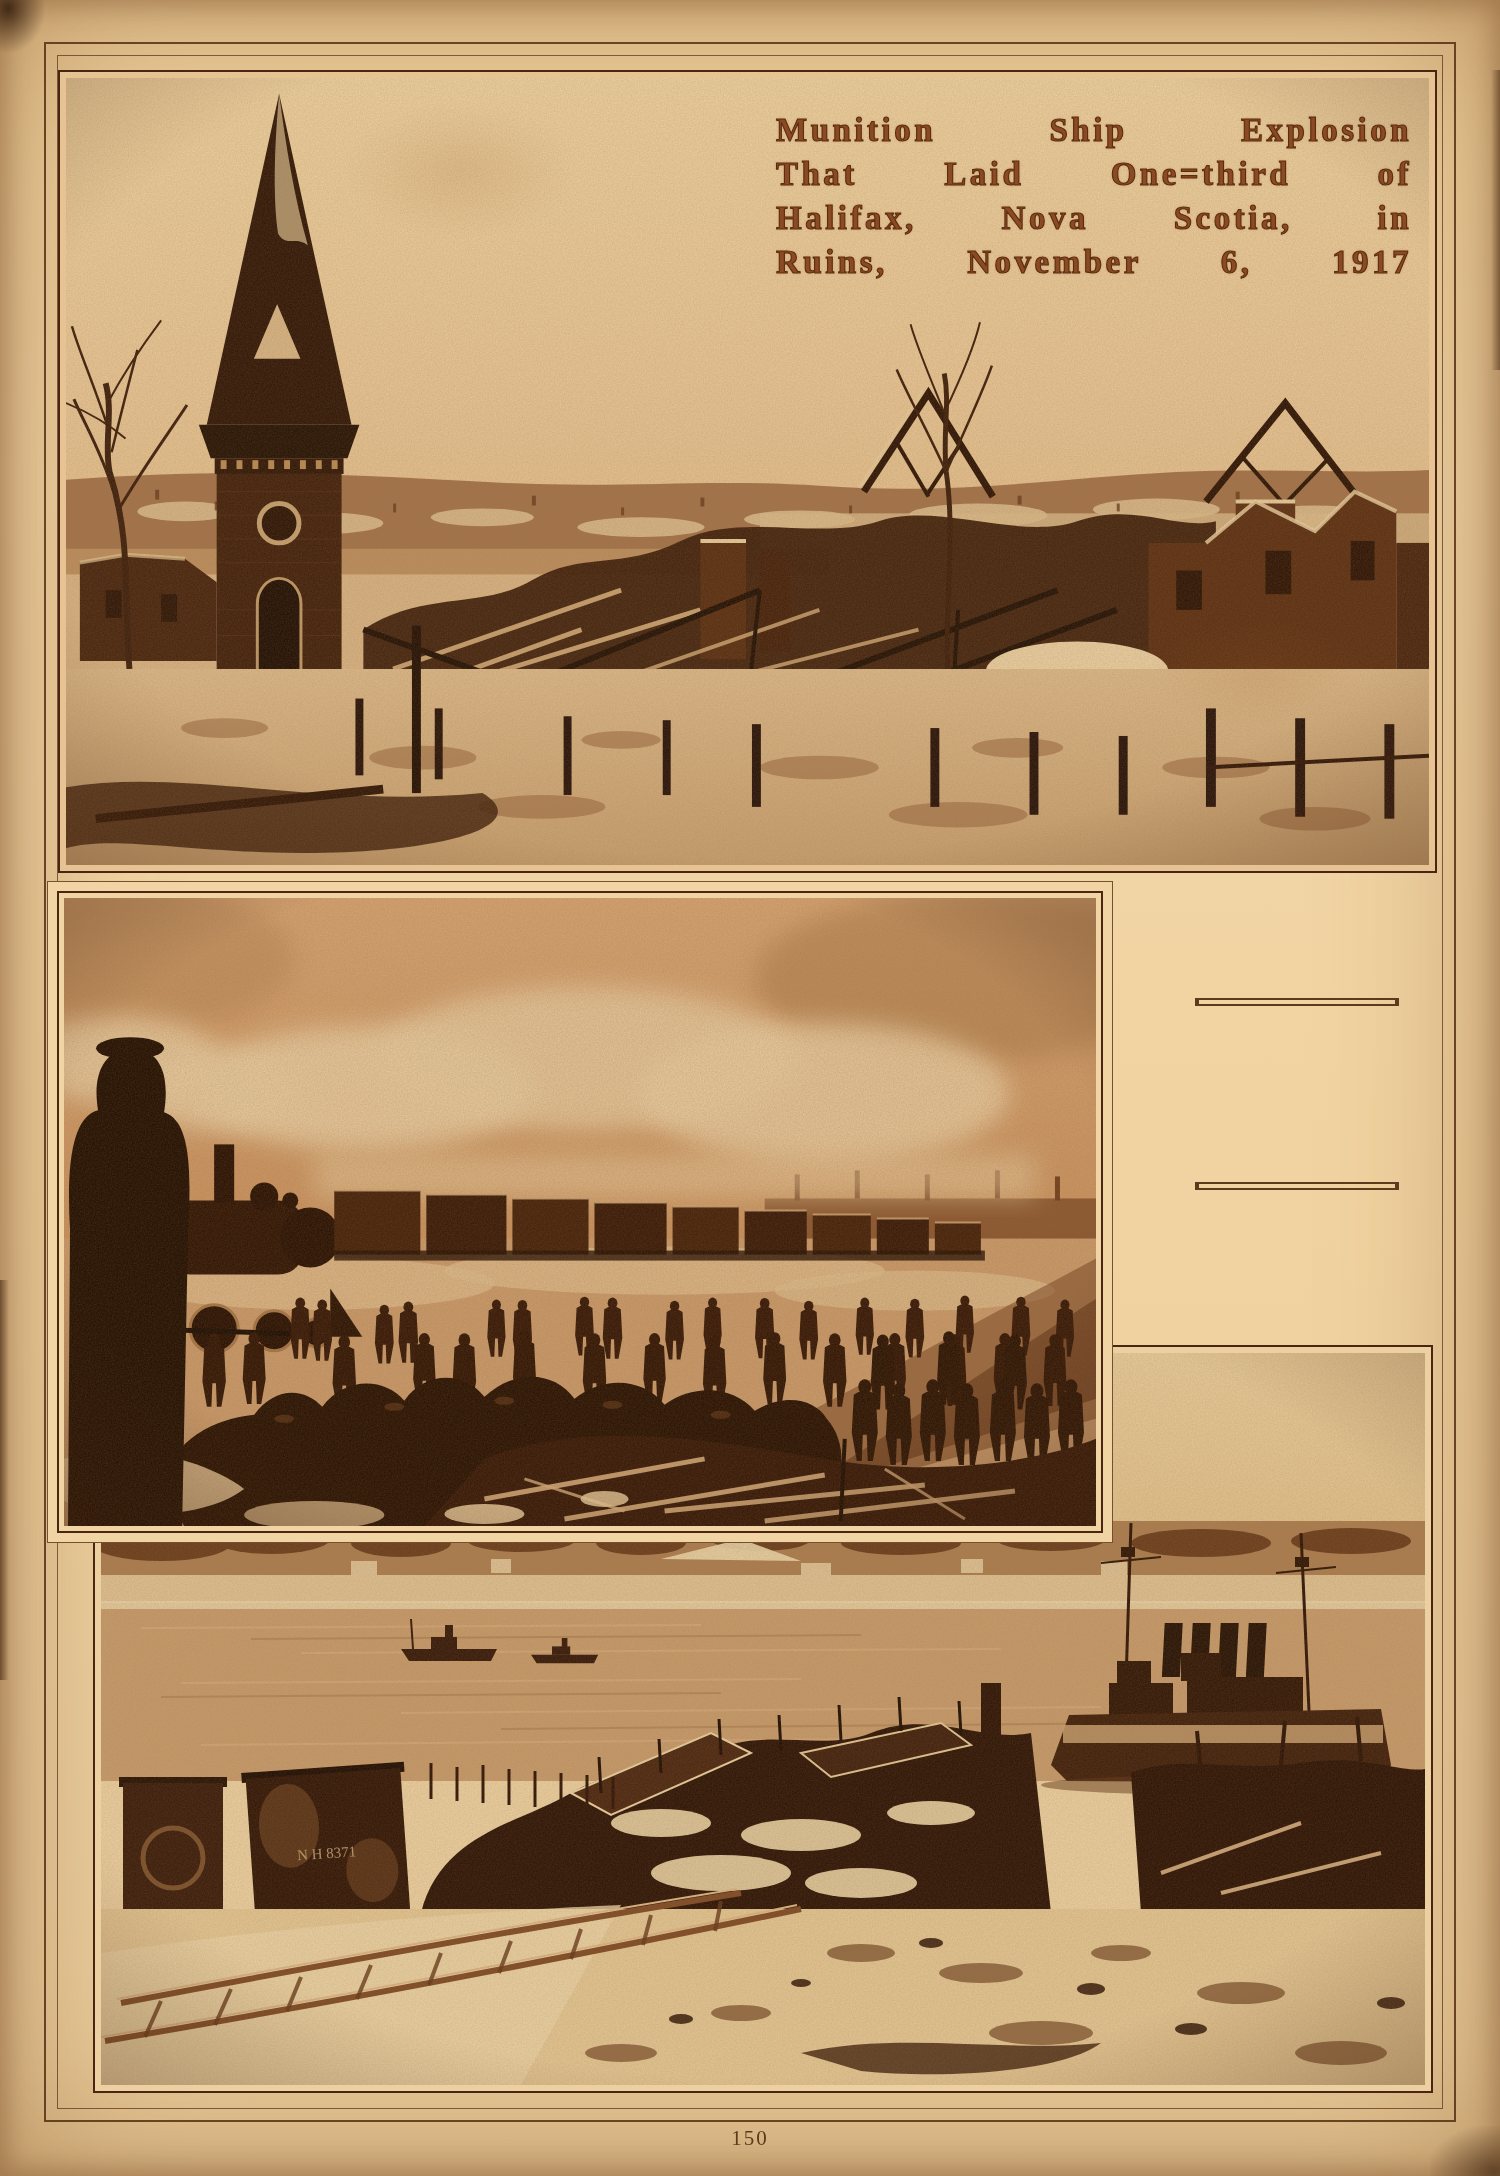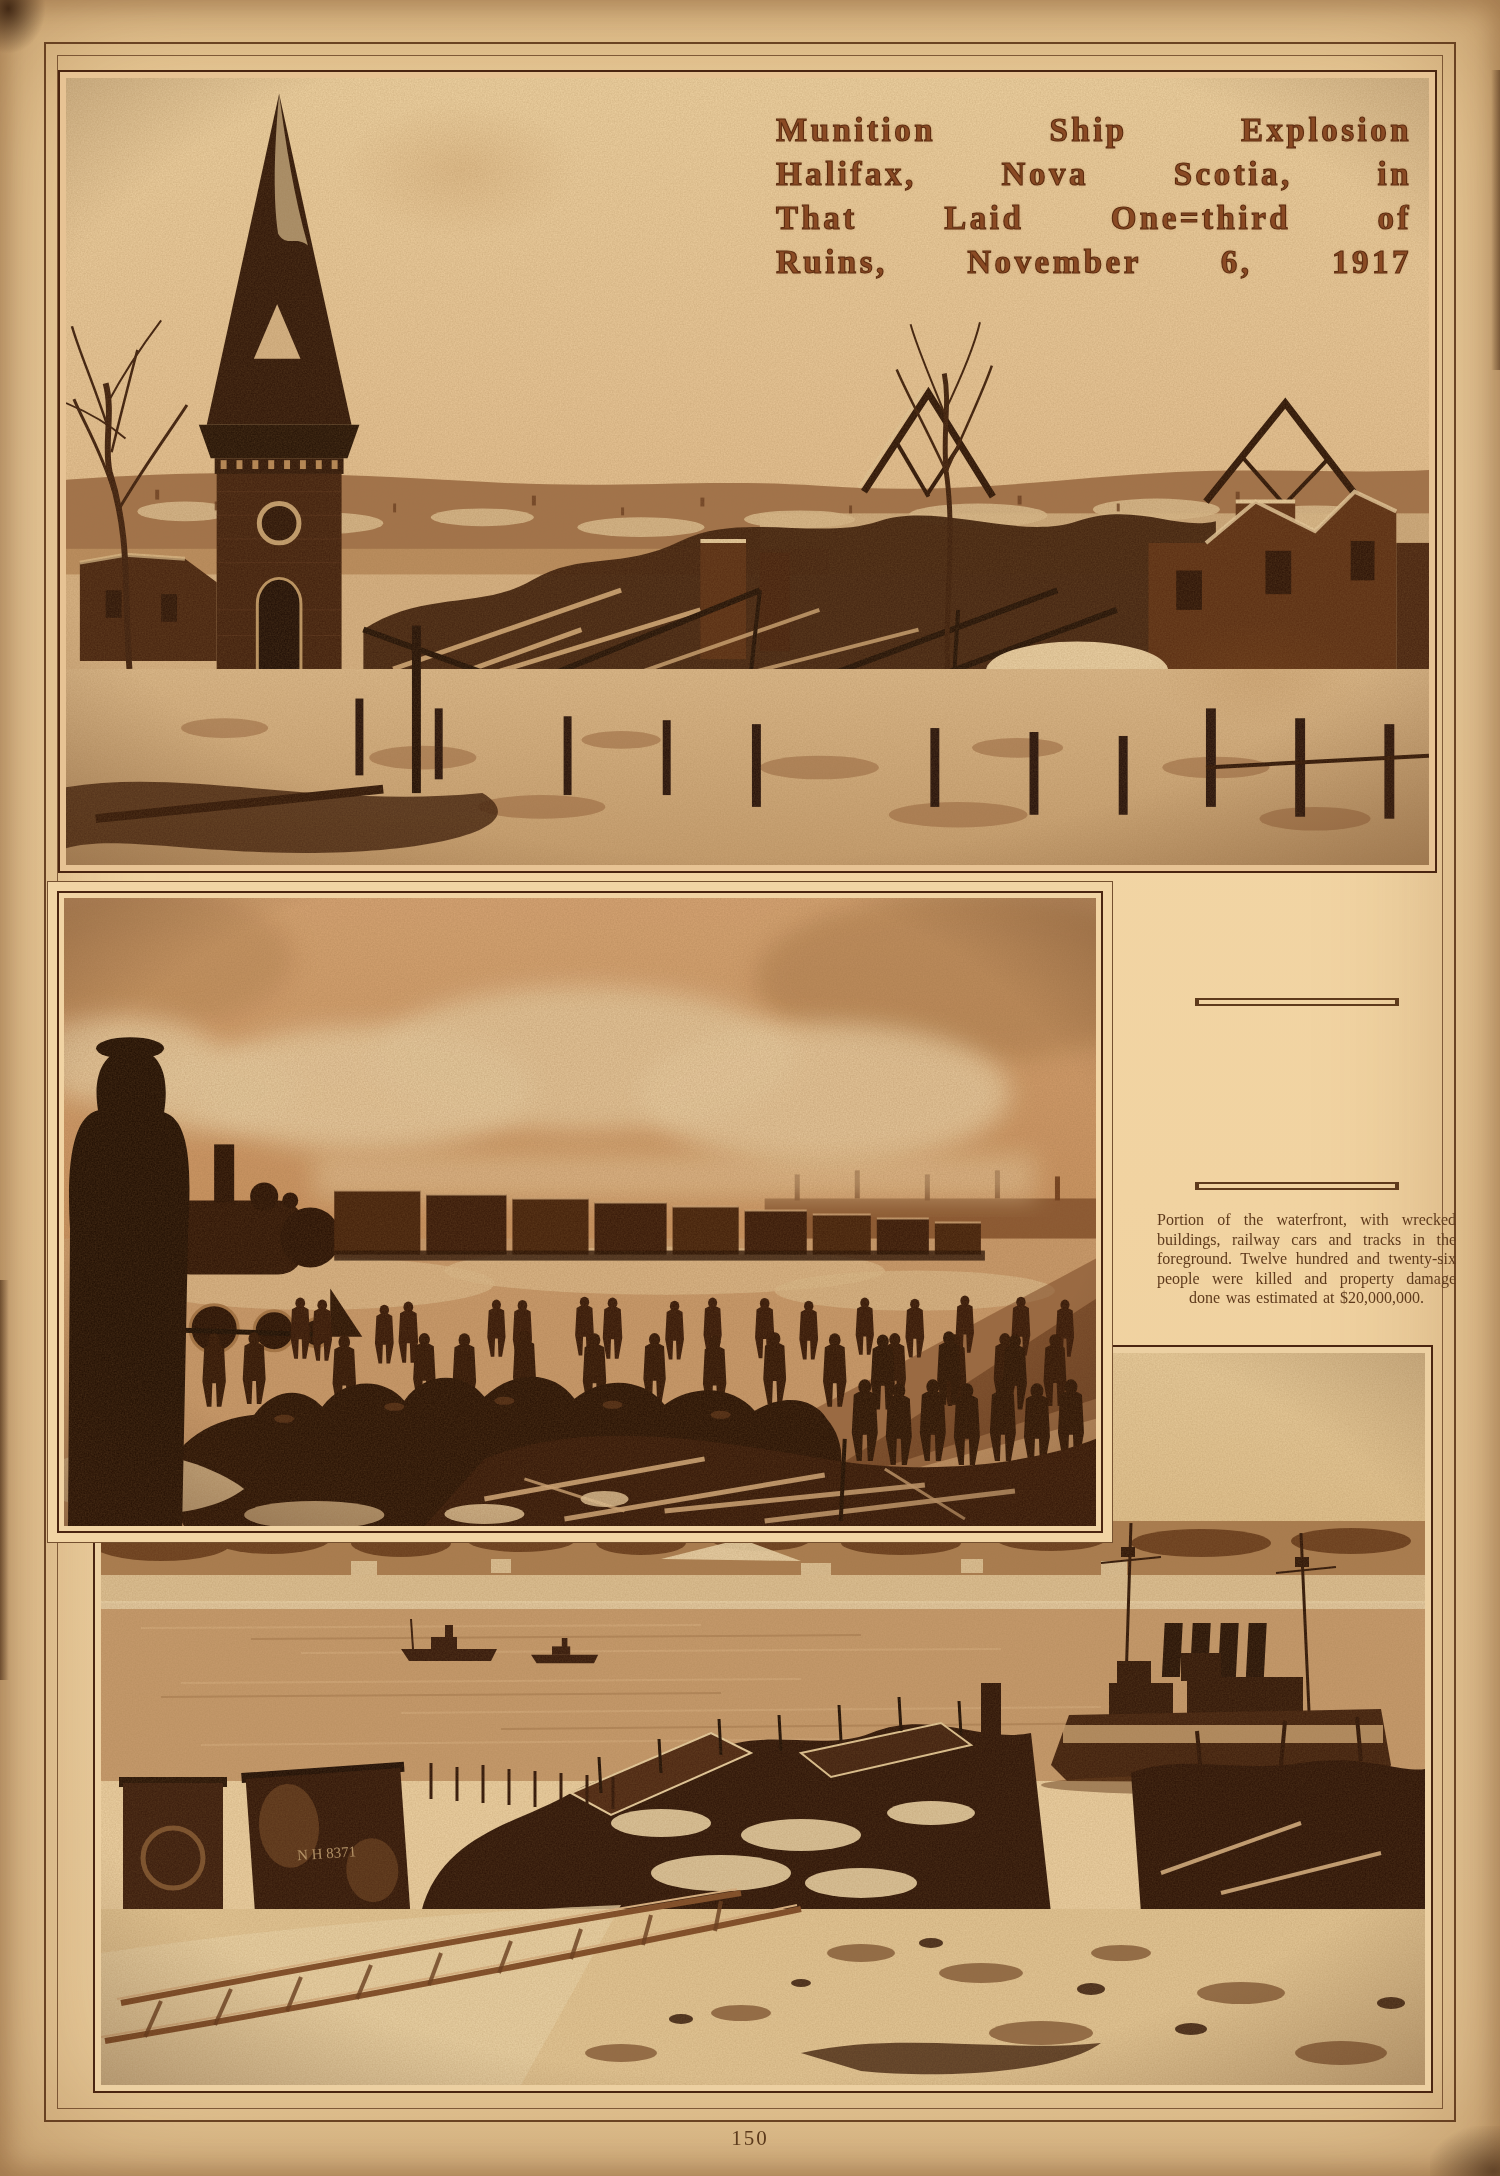--- a/index.html
+++ b/index.html
@@ -254,30 +254,29 @@
         <rect x="1150" y="640" width="10" height="100"></rect>
           <rect x="1240" y="650" width="10" height="100"></rect>
           <rect x="1330" y="656" width="10" height="96"></rect>
       </g>
       <line x1="1150" y1="700" x2="1375" y2="688" stroke="#2c1306" stroke-width="4"></line>
       <rect x="0" y="0" width="1375" height="799" fill="url(#vg1)"></rect>
       <rect x="0" y="0" width="1375" height="799" filter="url(#grain1)"></rect>
     </svg>
     <div class="title-block">
       <div class="title-line">Munition Ship Explosion</div>
+      <div class="title-line">That Laid One=third of</div>
       <div class="title-line">Halifax, Nova Scotia, in</div>
-      <div class="title-line">That Laid One=third of</div>
       <div class="title-line">Ruins, November 6, 1917</div>
     </div>
   </figure>
 
   <aside class="captions">
     <div class="divider divider1"></div>
     <div class="divider divider2"></div>
-    <p class="cap cap3">Portion of the waterfront, with wrecked buildings, railway cars and tracks in the foreground. Twelve hundred and twenty-six people were killed and property damage done was estimated at $20,000,000.</p>
   </aside>
 
   <figure class="photo3">
     <svg viewBox="0 0 1324 732" preserveAspectRatio="none">
       <defs>
         <linearGradient id="sky3" x1="0" y1="0" x2="0" y2="1">
           <stop offset="0" stop-color="#e8cc9c"></stop>
             <stop offset="1" stop-color="#debd88"></stop>
         </linearGradient>
         <radialGradient id="vg3" cx="50%" cy="45%" r="75%">

